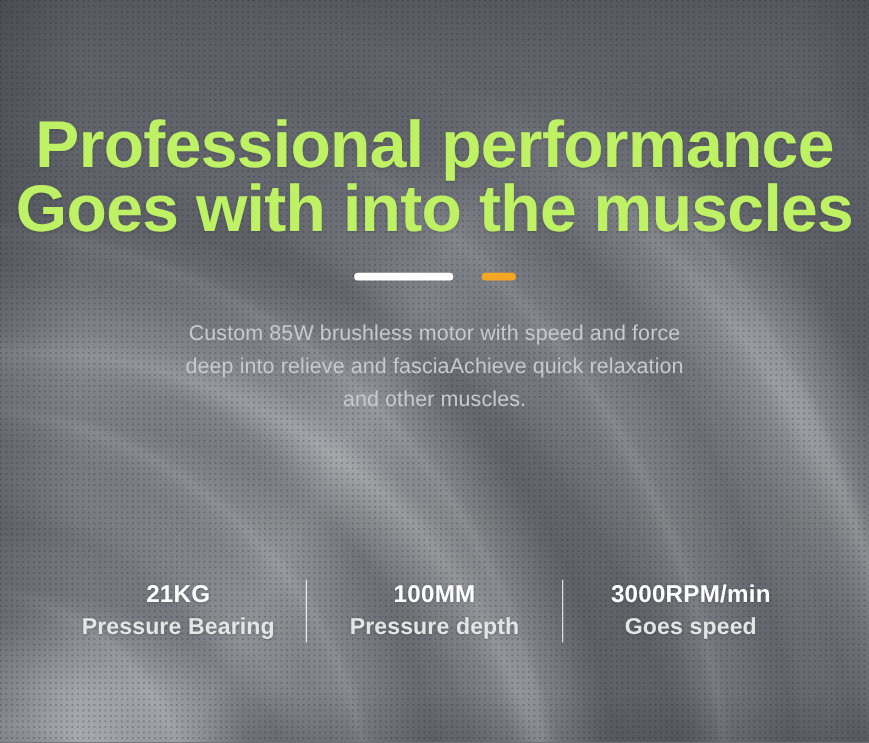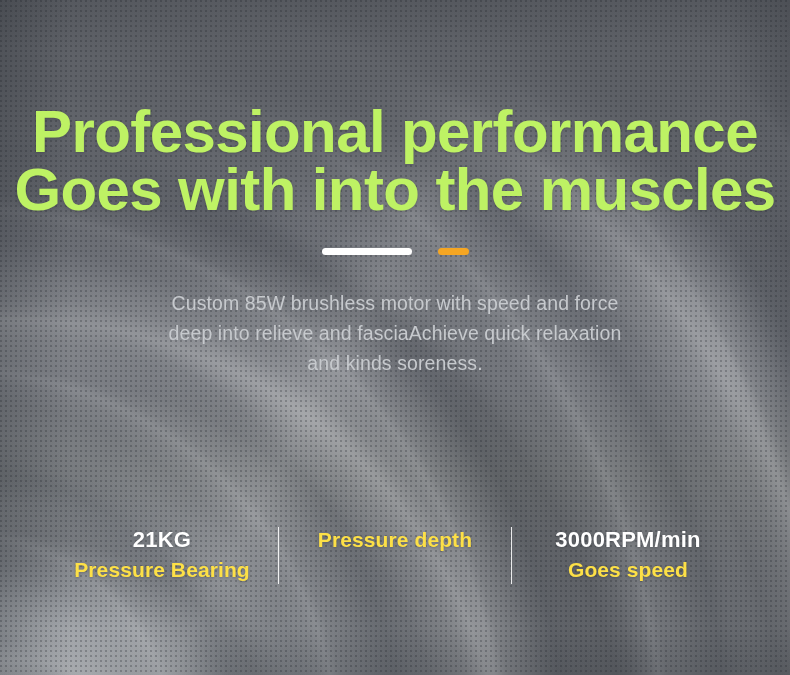--- a/index.html
+++ b/index.html
@@ -227,21 +227,21 @@
     color: #ffffff;
     font-size: 22px;
     line-height: 30px;
     font-weight: 600;
     letter-spacing: 0.2px;
     text-shadow: 0 1px 3px rgba(35,39,45,0.35);
   }
 
   .stat-label {
     display: block;
-    color: #fde047;
+    color: #e5e5e5;
     font-size: 21px;
     line-height: 30px;
     font-weight: 600;
     letter-spacing: 0.1px;
     text-shadow: 0 1px 3px rgba(35,39,45,0.35);
   }
 
   .stat-divider {
     width: 1px;
     align-self: center;
@@ -271,33 +271,34 @@
     </div>
 
     <div id="divider-row">
       <span id="divider-bar-white"></span>
       <span id="divider-bar-accent"></span>
     </div>
 
     <div id="description">
       <p>Custom 85W brushless motor with speed and force</p>
       <p>deep into relieve and fasciaAchieve quick relaxation</p>
-      <p>and kinds soreness.</p>
+      <p>and other muscles.</p>
     </div>
 
     <div id="stats-row">
 
       <div class="stat-item">
         <span class="stat-value">21KG</span>
         <span class="stat-label">Pressure Bearing</span>
       </div>
 
       <div class="stat-divider"></div>
 
       <div class="stat-item">
+        <span class="stat-value">100MM</span>
         <span class="stat-label">Pressure depth</span>
       </div>
 
       <div class="stat-divider"></div>
 
       <div class="stat-item">
         <span class="stat-value">3000RPM/min</span>
         <span class="stat-label">Goes speed</span>
       </div>
 

